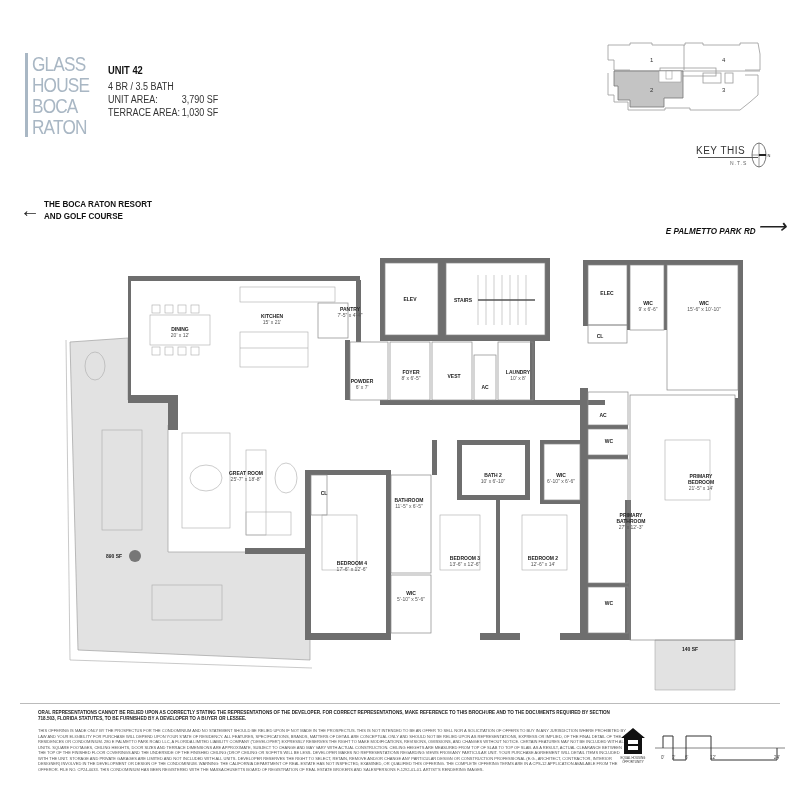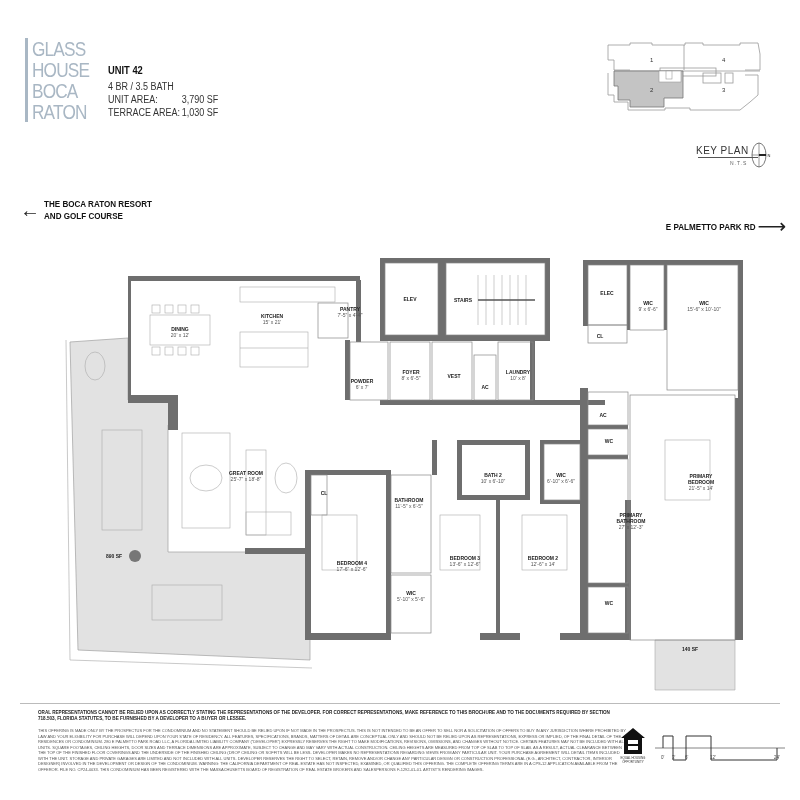--- a/index.html
+++ b/index.html
@@ -1,36 +1,36 @@
 <!DOCTYPE html>
 <html><head>
 <meta charset="utf-8">
 <style>
   * { box-sizing: border-box; margin: 0; padding: 0; }
   html, body { width: 800px; height: 800px; background: #ffffff; overflow: hidden; }
   body { position: relative; font-family: "Liberation Sans", sans-serif; color: #222; }
 
-  .logo { position: absolute; left: 25px; top: 38px; width: 75px; border-left: 3px solid #a9b7c4; padding-left: 4px; }
+  .logo { position: absolute; left: 25px; top: 53px; width: 75px; border-left: 3px solid #a9b7c4; padding-left: 4px; }
   .logo-line { display: block; font-family: "Liberation Sans", sans-serif; font-size: 21px; line-height: 21px; color: #a9b7c4; letter-spacing: -1px; transform: scaleX(0.82); transform-origin: left; }
 
   .unit-info { position: absolute; left: 108px; top: 64px; }
   .unit-title { font-size: 11px; font-weight: bold; color: #111; margin-bottom: 4px; transform: scaleX(0.85); transform-origin: left; }
   .unit-row { font-size: 10px; color: #333; line-height: 13px; display: flex; transform: scaleX(0.9); transform-origin: left; }
   .unit-row .k { width: 82px; }
 
   .keyplan { position: absolute; left: 600px; top: 40px; width: 175px; height: 75px; }
   .keyplan-title { position: absolute; left: 696px; top: 145px; font-size: 10px; color: #333; letter-spacing: 0.5px; }
   .keyplan-nts { position: absolute; left: 730px; top: 160px; font-size: 5px; color: #666; letter-spacing: 1px; }
   .keyplan-line { position: absolute; left: 698px; top: 157px; width: 60px; height: 1px; background: #555; }
   .north { position: absolute; left: 750px; top: 140px; width: 22px; height: 30px; }
 
   .dir-left { position: absolute; left: 20px; top: 198px; display: flex; align-items: center; }
   .dir-left .arrow { font-size: 20px; margin-right: 4px; color: #222; line-height: 1; }
   .dir-left .txt { font-size: 9.5px; font-weight: bold; line-height: 12px; color: #111; transform: scaleX(0.85); transform-origin: left; }
-  .dir-right { position: absolute; left: 650px; top: 216px; display: flex; align-items: center; }
+  .dir-right { position: absolute; left: 650px; top: 216px; display: flex; align-items: flex-end; font-style: italic; }
   .dir-right .txt { font-size: 9.5px; font-weight: bold; color: #111; transform: scaleX(0.85); transform-origin: right; }
   .dir-right .arrow { font-size: 20px; margin-left: 2px; color: #222; line-height: 1; }
 
   .plan { position: absolute; left: 0; top: 240px; width: 800px; height: 460px; }
   .room-label { position: absolute; text-align: center; font-size: 5px; line-height: 6px; color: #222; font-weight: bold; }
   .room-label .dim { display: block; font-weight: normal; color: #555; }
 
   .legal-sep { position: absolute; left: 20px; top: 703px; width: 760px; height: 1px; background: #bbb; }
   .legal-bold { position: absolute; left: 38px; top: 710px; width: 590px; font-size: 4.6px; line-height: 6px; font-weight: bold; color: #222; }
   .legal-body { position: absolute; left: 38px; top: 728px; width: 590px; font-size: 4px; line-height: 5.5px; color: #555; }
@@ -78,21 +78,21 @@
     <rect x="125" y="33" width="8" height="10"></rect>
   </g>
   <path d="M14 31 L83 31 L83 58 L64 58 L64 67 L30 67 L30 60 L18 60 L18 46 L14 46 Z" fill="#c4c4c4" stroke="#777" stroke-width="0.8"></path>
   <rect x="59" y="31" width="22" height="11" fill="#fff" stroke="#999" stroke-width="0.6"></rect>
   <rect x="66" y="31" width="6" height="8" fill="#fff" stroke="#999" stroke-width="0.6"></rect>
   <text x="50" y="22" font-size="6" font-family="Liberation Sans, sans-serif" fill="#333">1</text>
   <text x="122" y="22" font-size="6" font-family="Liberation Sans, sans-serif" fill="#333">4</text>
   <text x="50" y="52" font-size="6" font-family="Liberation Sans, sans-serif" fill="#333">2</text>
   <text x="122" y="52" font-size="6" font-family="Liberation Sans, sans-serif" fill="#333">3</text>
 </svg>
-<div class="keyplan-title">KEY PLAN</div>
+<div class="keyplan-title">KEY THIS</div>
 <div class="keyplan-line"></div>
 <div class="keyplan-nts">N.T.S</div>
 <svg class="north" viewBox="0 0 22 30">
   <ellipse cx="9" cy="15" rx="7" ry="12" fill="none" stroke="#555" stroke-width="0.8"></ellipse>
   <line x1="9" y1="3" x2="9" y2="27" stroke="#555" stroke-width="0.6"></line>
   <line x1="2" y1="15" x2="16" y2="15" stroke="#555" stroke-width="0.6"></line>
   <line x1="9" y1="15" x2="16" y2="15" stroke="#111" stroke-width="1.8"></line>
   <text x="17.5" y="17" font-size="4" fill="#111" font-family="Liberation Sans, sans-serif">N</text>
 </svg>
 

